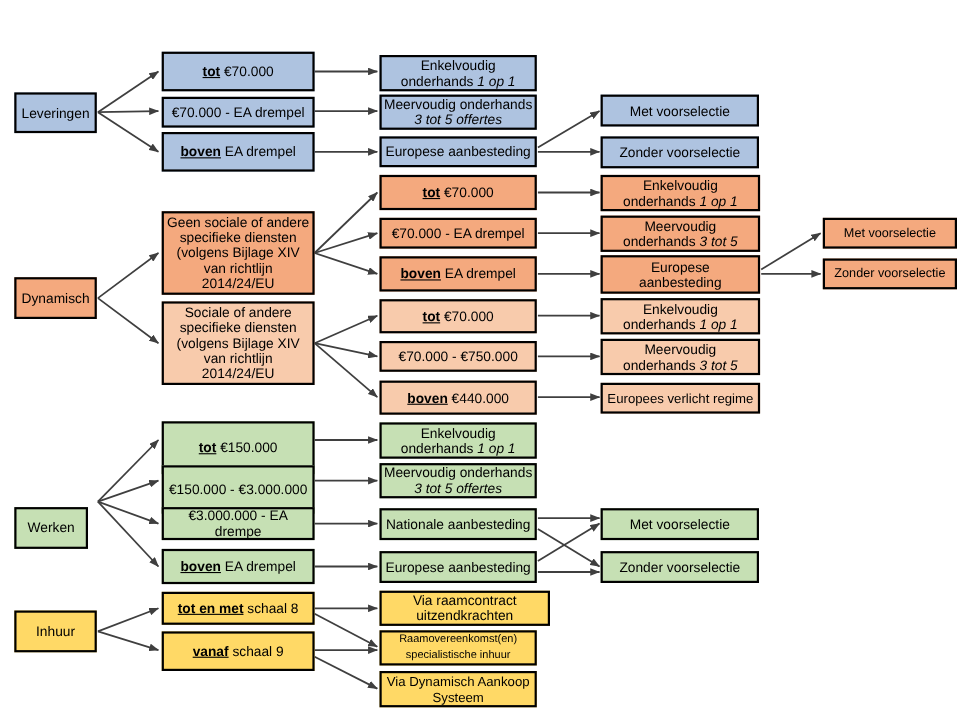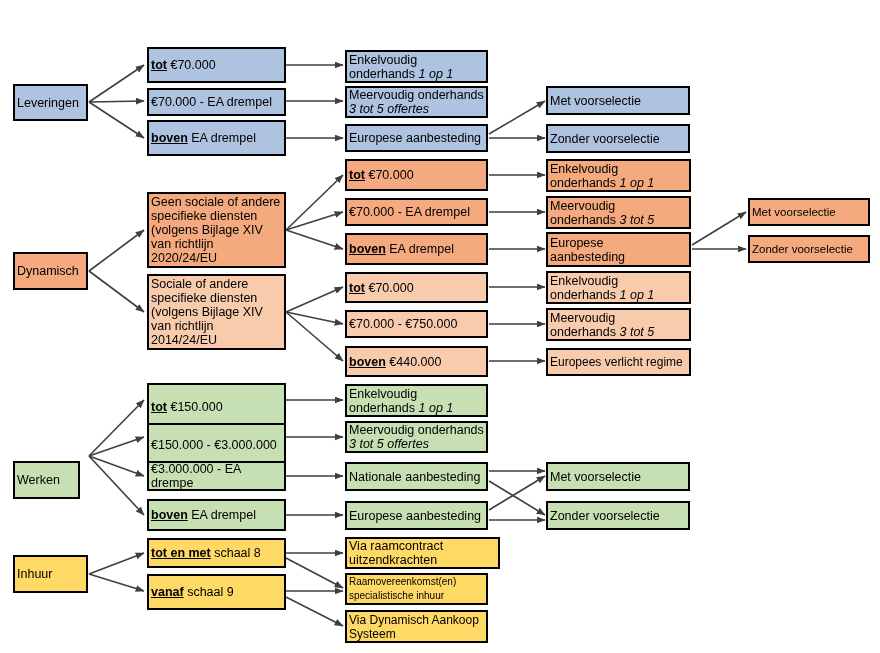--- a/index.html
+++ b/index.html
@@ -17,21 +17,21 @@
     background: #ffffff;
     overflow: hidden;
   }
   .node {
     position: absolute;
     box-sizing: border-box;
     border: 2px solid #000000;
     display: flex;
     align-items: center;
     justify-content: center;
-    text-align: left;
+    text-align: center;
     font-size: 12.5px;
     line-height: 14px;
     color: #000000;
     padding: 12px 2px;
     white-space: pre-line;
     z-index: 3;
     overflow: hidden;
   }
   .node .txt { display: block; width: 100%; }
   .node b { font-weight: bold; text-decoration: underline; }
@@ -129,21 +129,21 @@
 
   <div class="node fill-blue" style="left:345px;top:50px;width:143px;height:33px;"><span class="txt"><span>Enkelvoudig</span><br><span>onderhands </span><i>1 op 1</i></span></div>
   <div class="node fill-blue" style="left:345px;top:86px;width:143px;height:32px;"><span class="txt"><span>Meervoudig onderhands</span><br><i>3 tot 5 offertes</i></span></div>
   <div class="node fill-blue" style="left:345px;top:124px;width:143px;height:28px;"><span class="txt">Europese aanbesteding</span></div>
 
   <div class="node fill-blue" style="left:546px;top:86px;width:144px;height:29px;"><span class="txt">Met voorselectie</span></div>
   <div class="node fill-blue" style="left:546px;top:124px;width:144px;height:29px;"><span class="txt">Zonder voorselectie</span></div>
 
   <div class="node fill-orange" style="left:13px;top:252px;width:75px;height:38px;"><span class="txt">Dynamisch</span></div>
 
-  <div class="node fill-orange" style="left:147px;top:192px;width:139px;height:76px;"><span class="txt">Geen sociale of andere specifieke diensten (volgens Bijlage XIV van richtlijn 2020/24/EU</span></div>
+  <div class="node fill-orange" style="left:147px;top:192px;width:139px;height:76px;"><span class="txt">Geen sociale of andere specifieke diensten (volgens Bijlage XIV van richtlijn 2014/24/EU</span></div>
   <div class="node fill-orange-light" style="left:147px;top:274px;width:139px;height:76px;"><span class="txt">Sociale of andere specifieke diensten (volgens Bijlage XIV van richtlijn 2014/24/EU</span></div>
 
   <div class="node fill-orange" style="left:345px;top:159px;width:143px;height:32px;"><span class="txt"><b>tot</b><span> €70.000</span></span></div>
   <div class="node fill-orange" style="left:345px;top:198px;width:143px;height:28px;"><span class="txt">€70.000 - EA drempel</span></div>
   <div class="node fill-orange" style="left:345px;top:233px;width:143px;height:32px;"><span class="txt"><b>boven</b><span> EA drempel</span></span></div>
   <div class="node fill-orange-light" style="left:345px;top:272px;width:143px;height:31px;"><span class="txt"><b>tot</b><span> €70.000</span></span></div>
   <div class="node fill-orange-light" style="left:345px;top:310px;width:143px;height:28px;"><span class="txt">€70.000 - €750.000</span></div>
   <div class="node fill-orange-light" style="left:345px;top:346px;width:143px;height:31px;"><span class="txt"><b>boven</b><span> €440.000</span></span></div>
 
   <div class="node fill-orange" style="left:546px;top:159px;width:145px;height:33px;"><span class="txt"><span>Enkelvoudig</span><br><span>onderhands </span><i>1 op 1</i></span></div>

